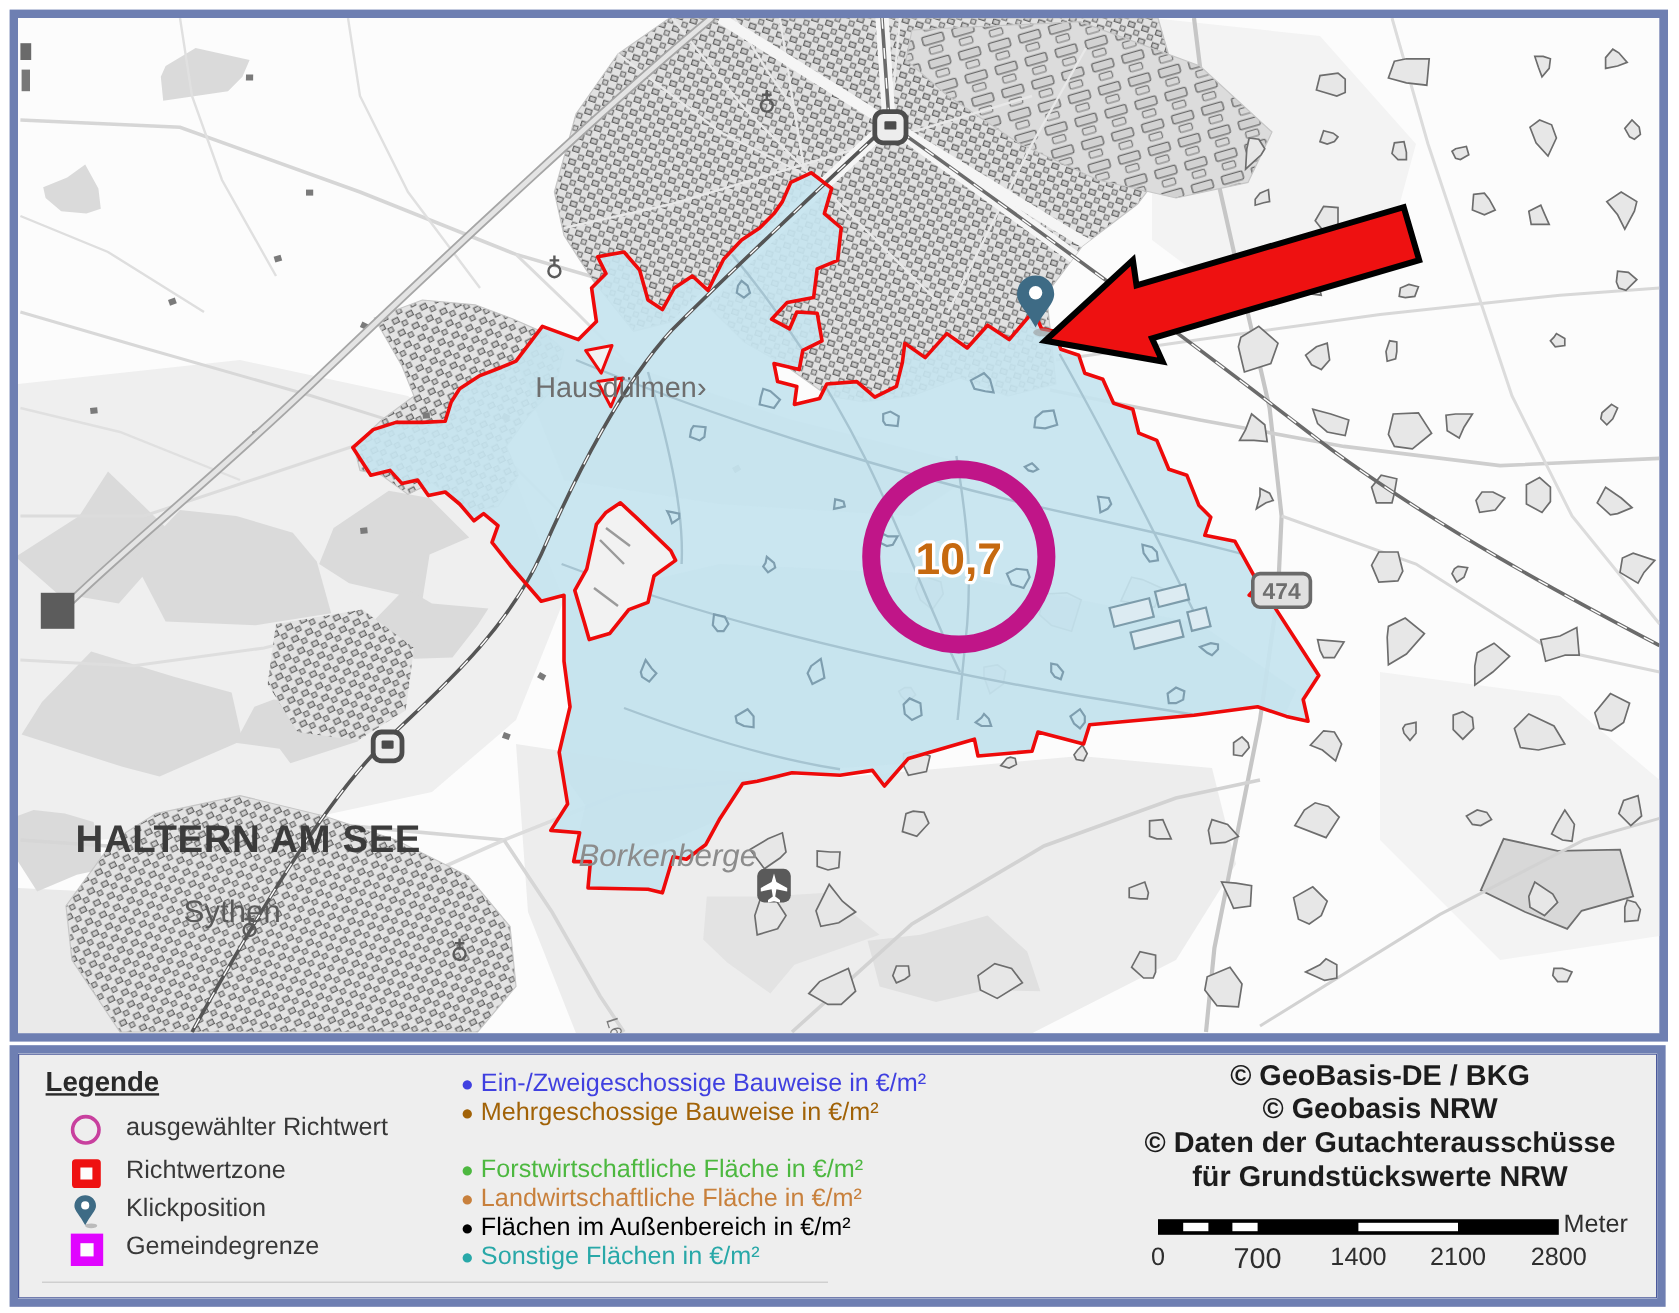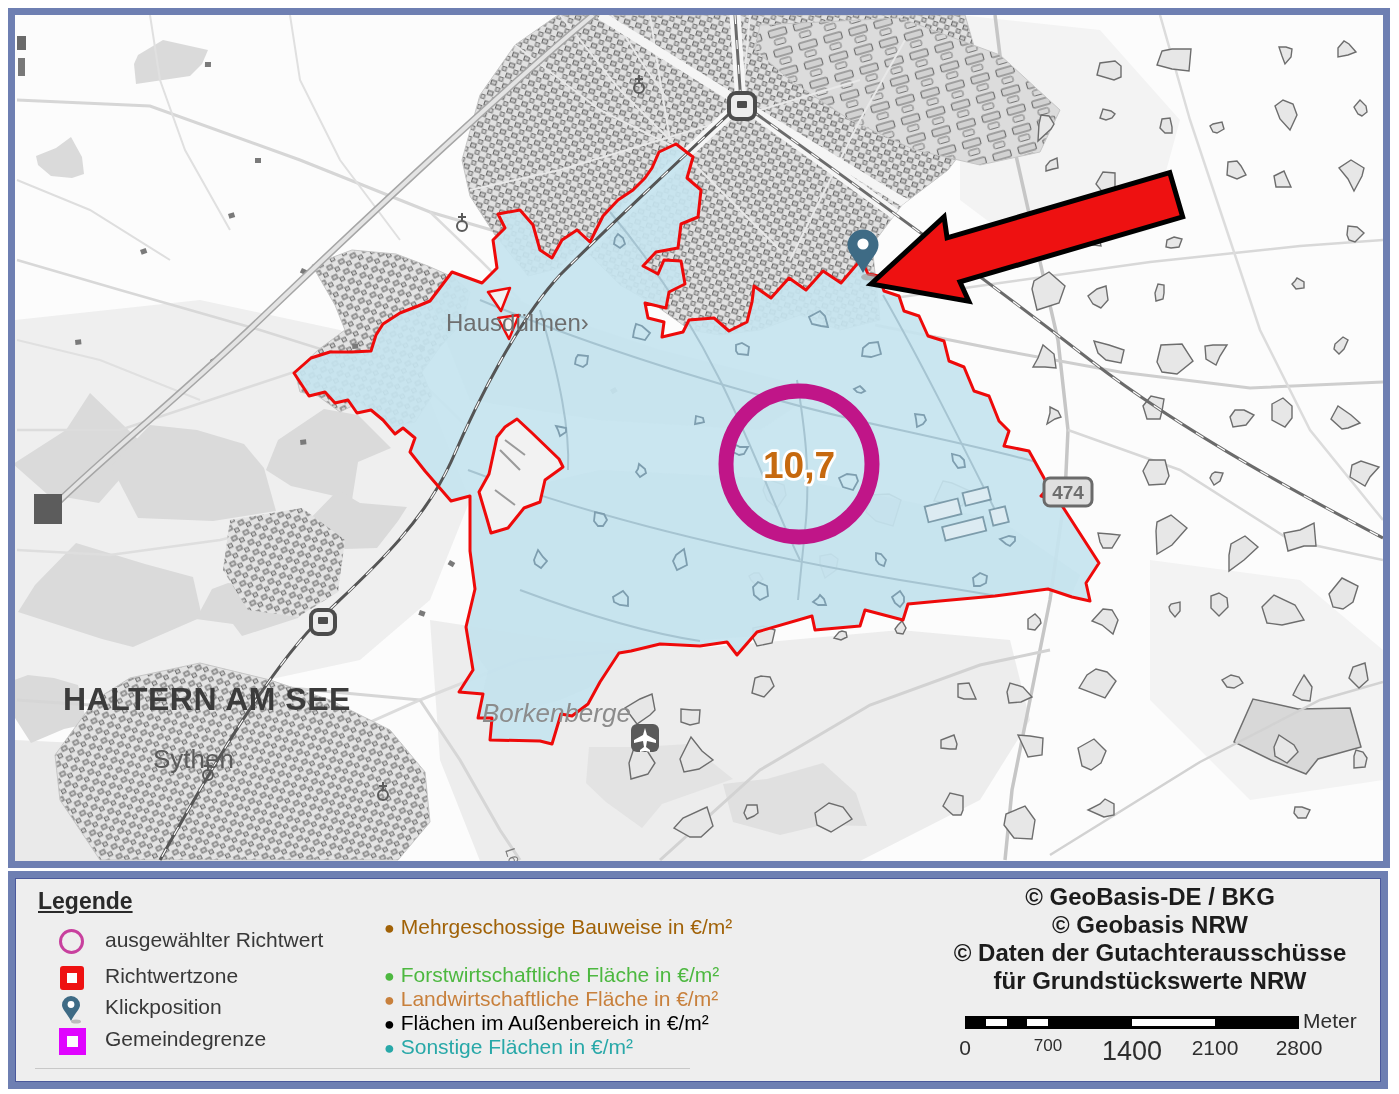--- a/index.html
+++ b/index.html
@@ -281,31 +281,32 @@
 <svg style="position:absolute;left:45px;top:117px;" width="26" height="30" viewBox="0 0 26 30">
   <ellipse cx="16" cy="26.5" rx="5" ry="2" fill="#9a9a9a" opacity="0.6"></ellipse>
   <path d="M11,26 C6.5,17.5 2,14 2,10 A9,9 0 1 1 20,10 C20,14 15.5,17.5 11,26 Z" fill="#3e6b85"></path>
   <circle cx="11" cy="9.5" r="3.4" fill="#ffffff"></circle>
 </svg>
 <div style="position:absolute;left:44px;top:150px;width:11px;height:11px;border:8px solid #e004ff;background:#fdfdfd;"></div>
 <div style="position:absolute;left:90px;top:50px;font-size:21px;color:#383838;">ausgewählter Richtwert</div>
 <div style="position:absolute;left:90px;top:86px;font-size:21px;color:#383838;">Richtwertzone</div>
 <div style="position:absolute;left:90px;top:117px;font-size:21px;color:#383838;">Klickposition</div>
 <div style="position:absolute;left:90px;top:149px;font-size:21px;color:#383838;">Gemeindegrenze</div>
+<div style="position:absolute;left:369px;top:13px;color:#4040e0;font-size:21px;"><span style="font-size:18px;">●</span>&nbsp;Ein-/Zweigeschossige Bauweise in €/m²</div>
 <div style="position:absolute;left:369px;top:37px;color:#a16207;font-size:21px;"><span style="font-size:18px;">●</span>&nbsp;Mehrgeschossige Bauweise in €/m²</div>
 <div style="position:absolute;left:369px;top:85px;color:#4db840;font-size:21px;text-align:center;"><span style="font-size:18px;">●</span>&nbsp;Forstwirtschaftliche Fläche in €/m²</div>
 <div style="position:absolute;left:369px;top:109px;color:#c8803c;font-size:21px;"><span style="font-size:18px;">●</span>&nbsp;Landwirtschaftliche Fläche in €/m²</div>
 <div style="position:absolute;left:369px;top:133px;color:#000000;font-size:21px;"><span style="font-size:18px;">●</span>&nbsp;Flächen im Außenbereich in €/m²</div>
 <div style="position:absolute;left:369px;top:157px;color:#28a8a8;font-size:21px;"><span style="font-size:18px;">●</span>&nbsp;Sonstige Flächen in €/m²</div>
 <div style="position:absolute;left:915px;top:5px;width:440px;text-align:center;font-size:24px;font-weight:bold;color:#1c1c1c;line-height:28px;">
 © GeoBasis-DE / BKG<br>© Geobasis NRW<br>© Daten der Gutachterausschüsse<br>für Grundstückswerte NRW</div>
 <div style="position:absolute;left:950px;top:138px;width:334px;height:13px;background:#000000;"></div>
 <div style="position:absolute;left:971px;top:141px;width:21px;height:7px;background:#ffffff;"></div>
 <div style="position:absolute;left:1012px;top:141px;width:21px;height:7px;background:#ffffff;"></div>
 <div style="position:absolute;left:1117px;top:141px;width:83px;height:7px;background:#ffffff;"></div>
 <div style="position:absolute;left:1288px;top:131px;font-size:21px;color:#2e2e2e;">Meter</div>
 <div style="position:absolute;left:920px;top:158px;width:60px;text-align:center;font-size:21px;color:#2e2e2e;">0</div>
-<div style="position:absolute;left:1003px;top:158px;width:60px;text-align:center;font-size:17px;color:#2e2e2e;">700</div>
-<div style="position:absolute;left:1087px;top:158px;width:60px;text-align:center;font-size:27px;color:#2e2e2e;">1400</div>
+<div style="position:absolute;left:1003px;top:158px;width:60px;text-align:center;font-size:24px;color:#2e2e2e;">700</div>
+<div style="position:absolute;left:1087px;top:158px;width:60px;text-align:center;font-size:21px;color:#2e2e2e;">1400</div>
 <div style="position:absolute;left:1170px;top:158px;width:60px;text-align:center;font-size:21px;color:#2e2e2e;">2100</div>
 <div style="position:absolute;left:1254px;top:158px;width:60px;text-align:center;font-size:21px;color:#2e2e2e;">2800</div>
 <div style="position:absolute;left:20px;top:190px;width:655px;height:1px;background:#c8c8c8;"></div>
 </div>
 
 </body></html>

